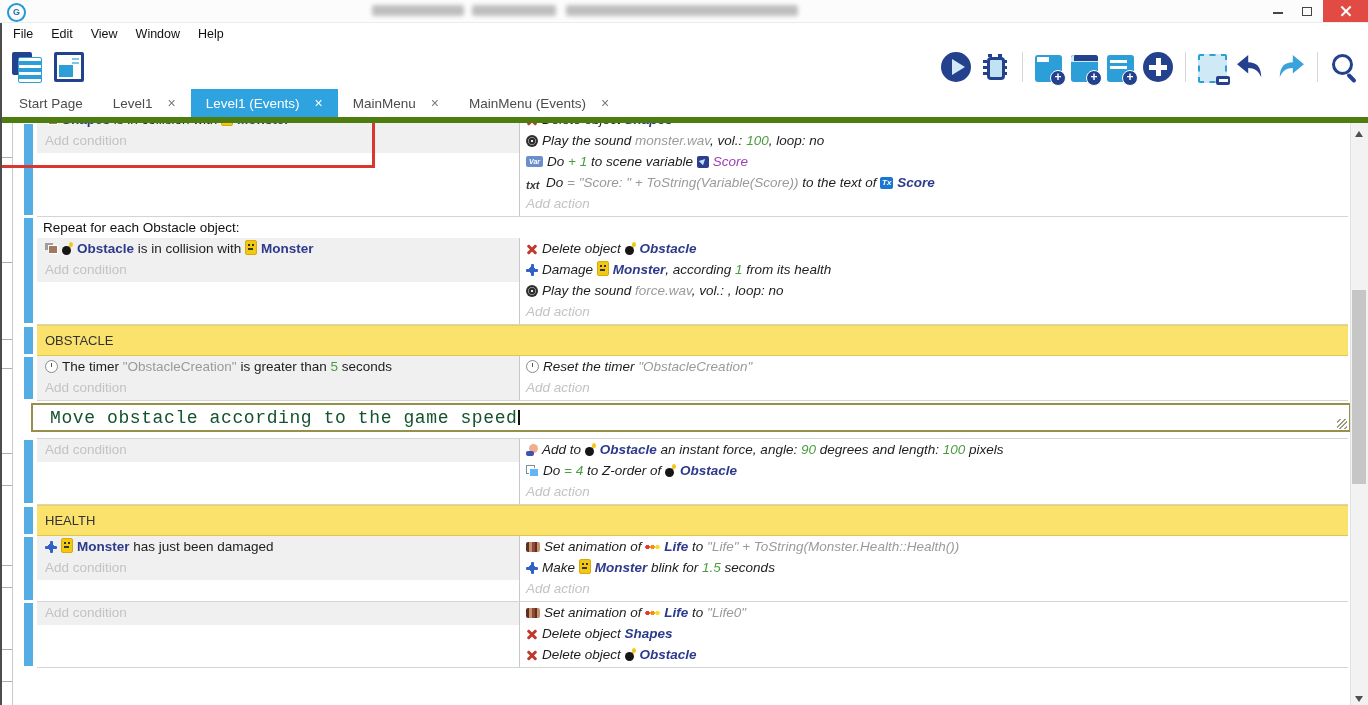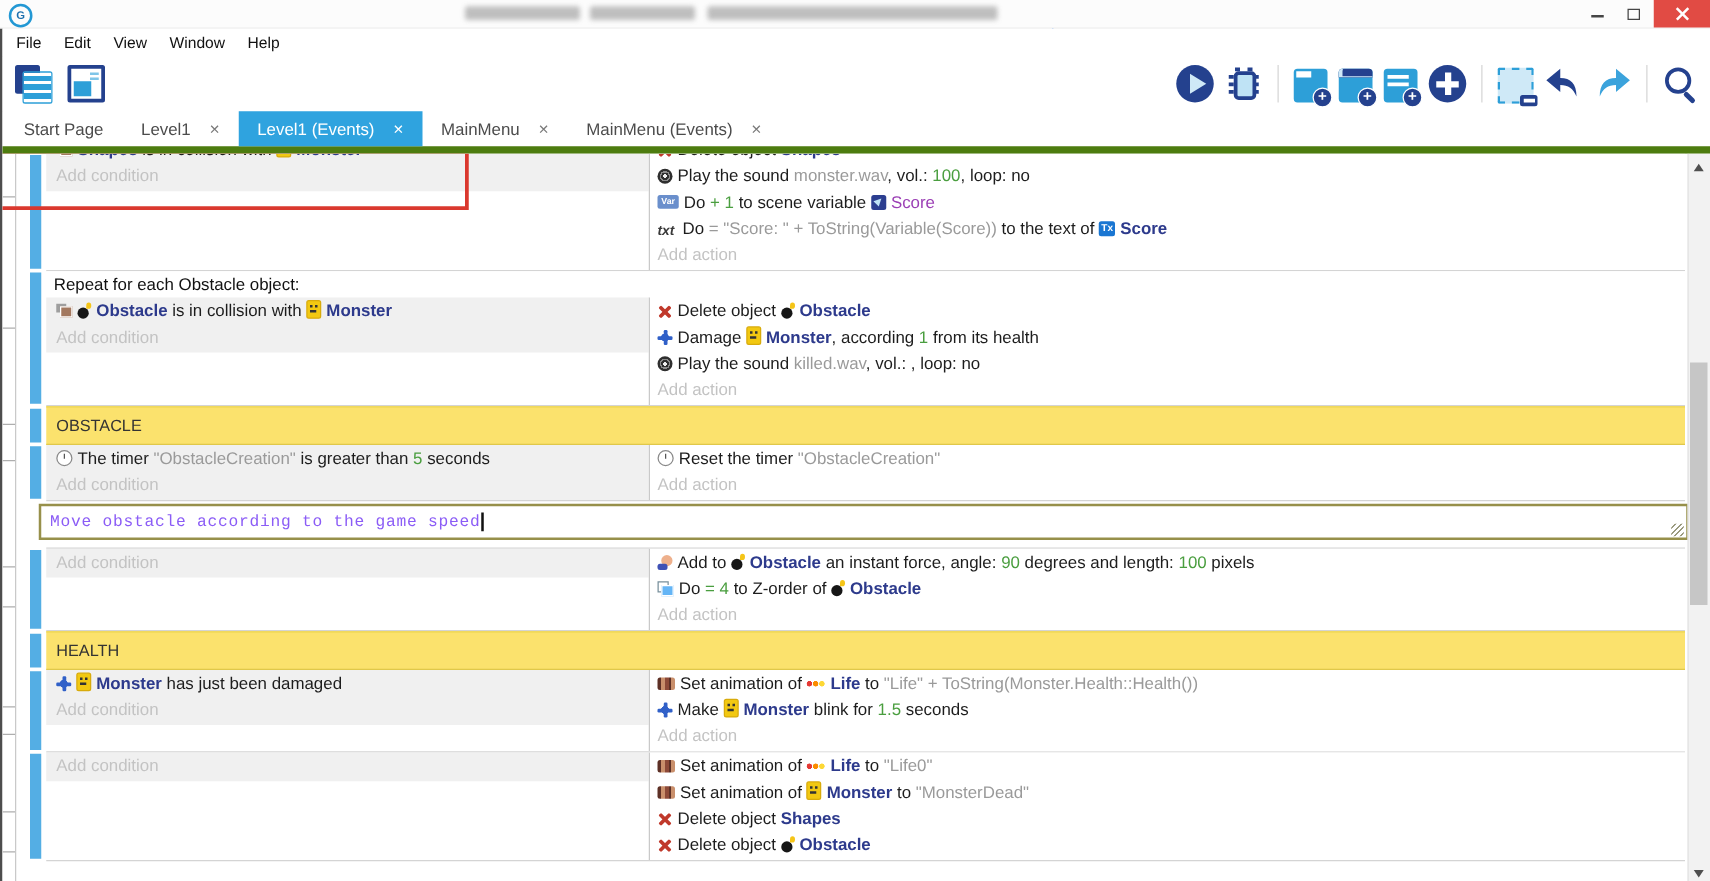--- a/index.html
+++ b/index.html
@@ -77,36 +77,36 @@
   .tick{position:absolute;left:0;width:10px;height:1px;background:#aeaeae;}
 
   .row{position:relative;border-bottom:1px solid #d4d4d4;}
   .selbar{position:absolute;left:-13px;top:1px;bottom:1px;width:9px;background:#54aee4;}
   .rhead{background:#fff;padding:0 0 0 6px;font-size:13.5px;color:#111;line-height:21px;}
   .rbody{display:flex;align-items:flex-start;}
   .colc{width:482px;flex:none;background:#f0f0f0;padding-bottom:2px;}
   .cola{flex:1;background:#fff;border-left:1px solid #c9c9c9;padding-bottom:2px;min-width:0;}
   .line{line-height:21px;font-size:13.5px;color:#1d1d1d;white-space:nowrap;overflow:hidden;}
   .colc .line{padding-left:8px;}
-  .cola .line{padding-left:6px;}
+  .cola .line{padding-left:6px;font-style:italic;}
   .line.ph{color:#c3c3c3;}
   .line.clip{height:7px;overflow:hidden;position:relative;}
   .line.clip .lw{display:block;margin-top:-14px;}
   .seg-o{color:#2d3a8c;font-weight:bold;}
   .seg-v{color:#4a9e3f;}
   .seg-g{color:#9a9a9a;}
   .seg-u{color:#9b3fb5;}
 
   .grow{background:#fbe26d;height:29px;border-top:1px solid #ecd34f;border-bottom:1px solid #e0c84a;display:flex;align-items:center;}
   .glabel{padding-left:8px;font-size:13px;color:#333;}
 
   .crow{background:#fff;padding:2px 0;height:33px;border-bottom:1px solid #d4d4d4;}
   .comment-box{position:relative;height:25px;margin-left:-6px;margin-right:-3px;border:2px solid #97904a;background:#fff;
-     display:flex;align-items:center;padding-left:7px;font-family:"Liberation Mono","DejaVu Sans Mono",monospace;
-     font-size:13px;letter-spacing:0.6px;color:#8b5cf6;white-space:nowrap;}
+     display:flex;align-items:center;padding-left:17px;font-family:"Liberation Mono","DejaVu Sans Mono",monospace;
+     font-size:18px;letter-spacing:0.6px;color:#14532d;white-space:nowrap;}
   .caret{width:1.5px;height:15px;background:#111;margin-left:1px;}
   .grip{position:absolute;right:2px;bottom:1px;width:10px;height:10px;
      background:repeating-linear-gradient(135deg,transparent 0 2px,#9a9a7e 2px 3.2px);}
   .redbox{position:absolute;left:-13px;top:-3px;width:380px;height:42px;border:3px solid #da382e;z-index:5;pointer-events:none;}
 
   
   .ic{display:inline-block;position:relative;vertical-align:-2px;margin-right:4px;}
   .ic-collision{width:13px;height:11px;vertical-align:-1px;}
   .ic-collision::before{content:"";position:absolute;left:0;top:0;width:8px;height:7px;background:#9e9e9e;}
   .ic-collision::after{content:"";position:absolute;right:0;bottom:0;width:8px;height:7px;background:#a3785f;border:1px solid #fff;}
@@ -275,21 +275,21 @@
                 <div class="line ph">Add condition</div>
               </div>
               <div class="cola">
                 <div class="line">
                   <div class="lw"><span class="ic ic-delete"></span><span class="seg seg-p">Delete object </span><span class="ic ic-bomb"></span><span class="seg seg-o">Obstacle</span></div>
                 </div>
                 <div class="line">
                   <div class="lw"><span class="ic ic-damage"></span><span class="seg seg-p">Damage </span><span class="ic ic-monster"></span><span class="seg seg-o">Monster</span><span class="seg seg-p">, according </span><span class="seg seg-v">1</span><span class="seg seg-p"> from its health</span></div>
                 </div>
                 <div class="line">
-                  <div class="lw"><span class="ic ic-sound"></span><span class="seg seg-p">Play the sound </span><span class="seg seg-g">killed.wav</span><span class="seg seg-p">, vol.: , loop: no</span></div>
+                  <div class="lw"><span class="ic ic-sound"></span><span class="seg seg-p">Play the sound </span><span class="seg seg-g">force.wav</span><span class="seg seg-p">, vol.: , loop: no</span></div>
                 </div>
                 <div class="line ph">Add action</div>
               </div>
             </div>
             <span class="selbar"></span>
           </div>
           <div class="row grow">
             <span class="glabel">OBSTACLE</span>
             <span class="selbar"></span>
           </div>
@@ -360,23 +360,20 @@
             <span class="selbar"></span>
           </div>
           <div class="row erow">
             <div class="rbody">
               <div class="colc">
                 <div class="line ph">Add condition</div>
               </div>
               <div class="cola">
                 <div class="line">
                   <div class="lw"><span class="ic ic-anim"></span><span class="seg seg-p">Set animation of </span><span class="ic ic-life"></span><span class="seg seg-o">Life</span><span class="seg seg-p"> to </span><span class="seg seg-g">"Life0"</span></div>
-                </div>
-                <div class="line">
-                  <div class="lw"><span class="ic ic-anim"></span><span class="seg seg-p">Set animation of </span><span class="ic ic-monster"></span><span class="seg seg-o">Monster</span><span class="seg seg-p"> to </span><span class="seg seg-g">"MonsterDead"</span></div>
                 </div>
                 <div class="line">
                   <div class="lw"><span class="ic ic-delete"></span><span class="seg seg-p">Delete object </span><span class="seg seg-o">Shapes</span></div>
                 </div>
                 <div class="line">
                   <div class="lw"><span class="ic ic-delete"></span><span class="seg seg-p">Delete object </span><span class="ic ic-bomb"></span><span class="seg seg-o">Obstacle</span></div>
                 </div>
               </div>
             </div>
             <span class="selbar"></span>

